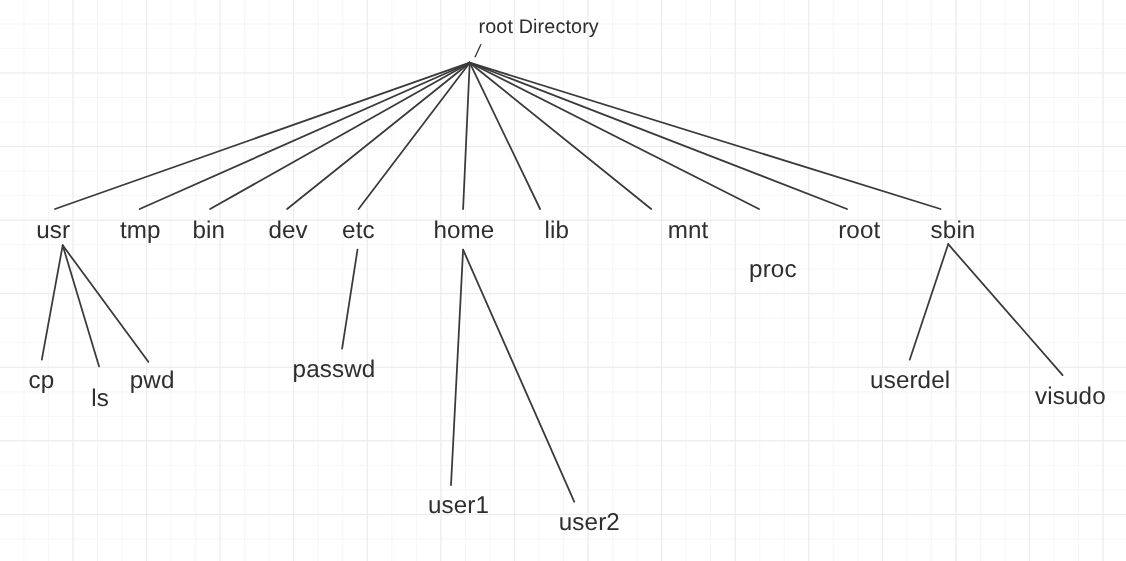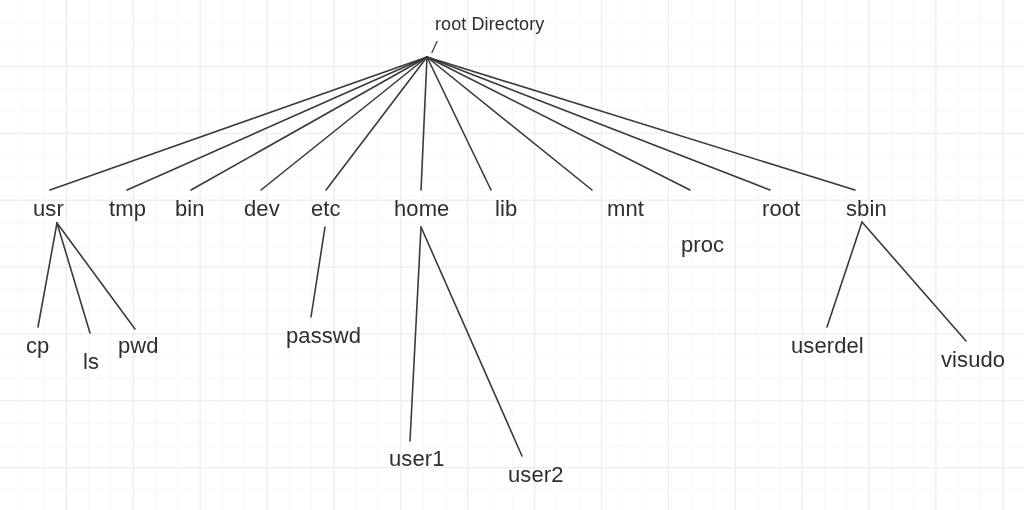--- a/index.html
+++ b/index.html
@@ -90,20 +90,20 @@
       <div class="node-label" style="left: 311px; top: 199px; color: rgb(46, 46, 46);">etc</div>
       <div class="node-label" style="left: 394px; top: 199px; color: rgb(46, 46, 46);">home</div>
       <div class="node-label" style="left: 495px; top: 199px; color: rgb(46, 46, 46);">lib</div>
       <div class="node-label" style="left: 581px; top: 199px; color: rgb(46, 46, 46); margin-left: 26px;">mnt</div>
       <div class="node-label" style="left: 681px; top: 199px; color: rgb(46, 46, 46); margin-top: 36px;">proc</div>
       <div class="node-label" style="left: 740px; top: 199px; color: rgb(46, 46, 46); margin-left: 22px;">root</div>
       <div class="node-label" style="left: 846px; top: 199px; color: rgb(46, 46, 46);">sbin</div>
       <div class="node-label" style="left: 26px; top: 336px; color: rgb(46, 46, 46);">cp</div>
       <div class="node-label" style="left: 83px; top: 352px; color: rgb(46, 46, 46);">ls</div>
       <div class="node-label" style="left: 118px; top: 336px; color: rgb(46, 46, 46);">pwd</div>
-      <div class="node-label" style="left: 266px; top: 326px; color: rgb(46, 46, 46); margin-left: 20px;">passwd</div>
+      <div class="node-label" style="left: 266px; top: 326px; color: rgb(46, 46, 46);">passwd</div>
       <div class="node-label" style="left: 791px; top: 336px; color: rgb(46, 46, 46);">userdel</div>
       <div class="node-label" style="left: 941px; top: 350px; color: rgb(46, 46, 46);">visudo</div>
       <div class="node-label" style="left: 389px; top: 449px; color: rgb(46, 46, 46);">user1</div>
       <div class="node-label" style="left: 508px; top: 465px; color: rgb(46, 46, 46);">user2</div>
     </div>
 
 </div>
 
 </body></html>

